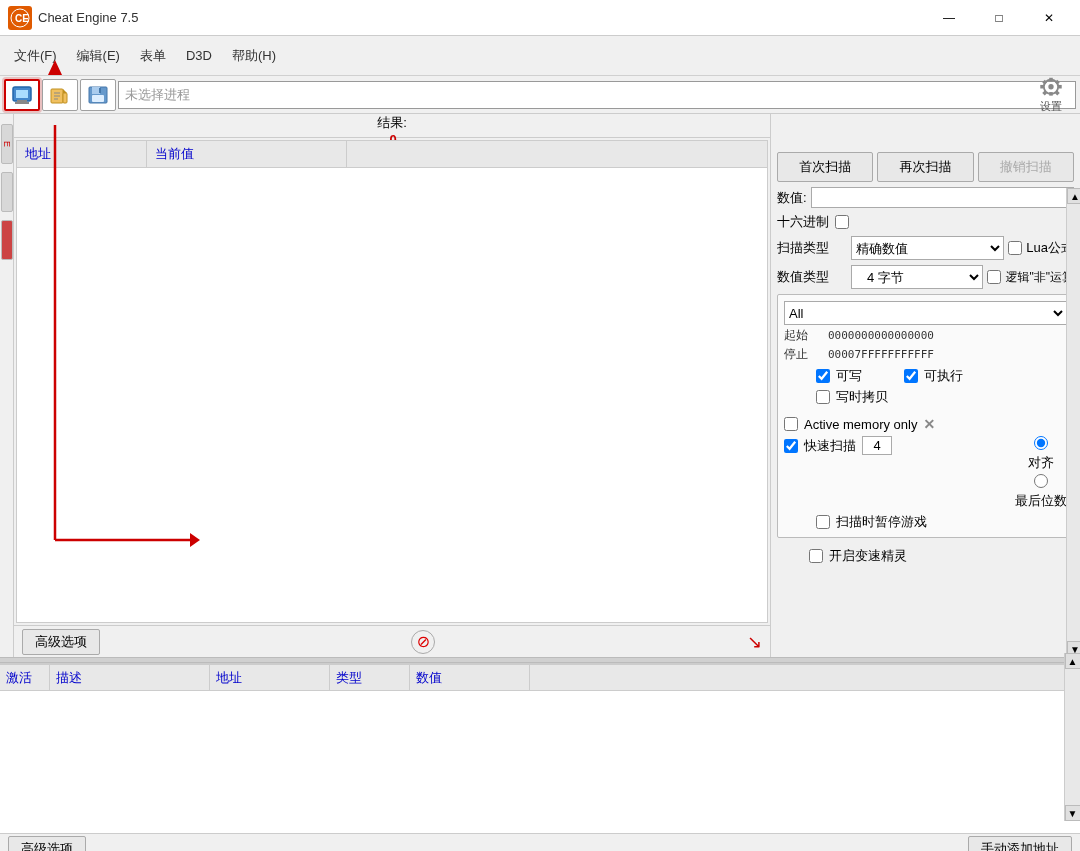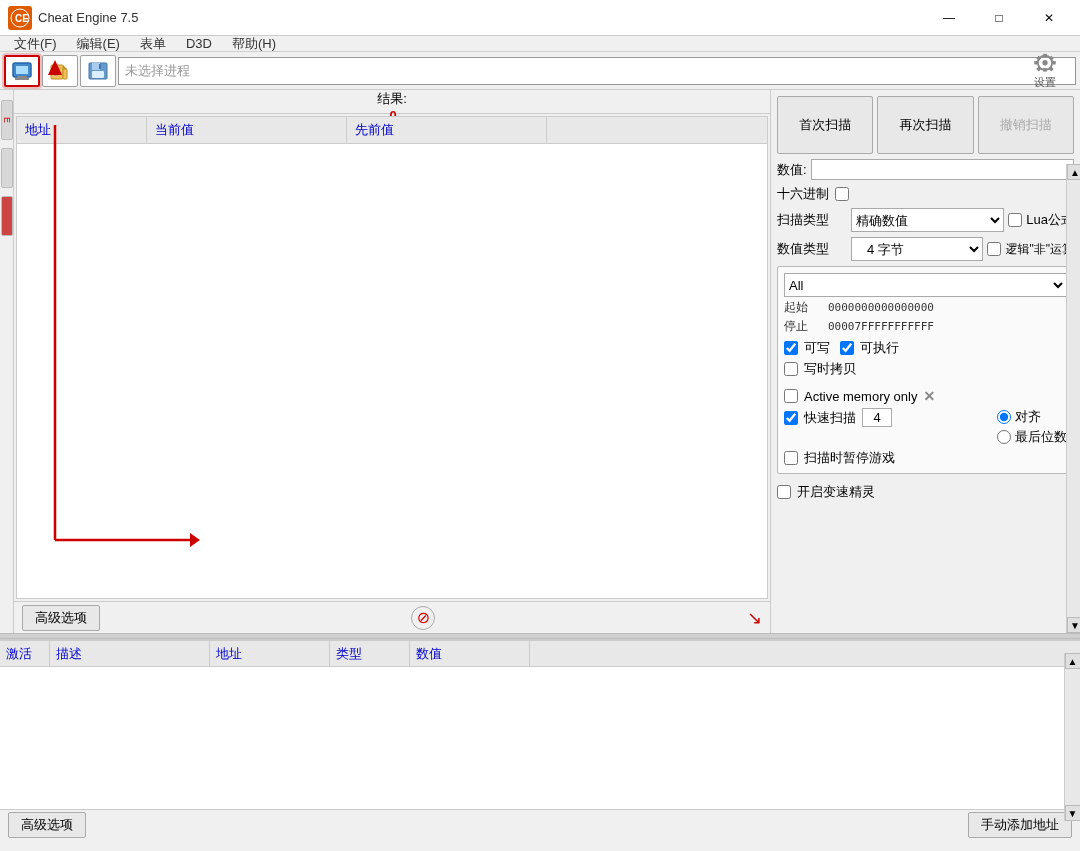--- a/index.html
+++ b/index.html
@@ -53,21 +53,21 @@
       cursor: pointer;
       font-size: 12px;
       display: flex;
       align-items: center;
       justify-content: center;
     }
 
     
     #menubar {
       background: #f0f0f0;
-      height: 16px;
+      height: 40px;
       display: flex;
       align-items: center;
       padding: 0 4px;
       border-bottom: 1px solid #d0d0d0;
     }
     .menu-item {
       padding: 3px 10px;
       cursor: pointer;
       font-size: 13px;
       color: #333;
@@ -216,27 +216,28 @@
       padding: 6px;
       gap: 5px;
       overflow-y: auto;
     }
     .scan-buttons {
       display: flex;
       gap: 4px;
     }
     .scan-btn {
       flex: 1;
-      padding: 19px 4px;
+      padding: 5px 4px;
       border: 1px solid #aaa;
       background: #e8e8e8;
       cursor: pointer;
       font-size: 13px;
       border-radius: 2px;
       text-align: center;
+      margin-top: 32px;
     }
     .scan-btn.disabled {
       color: #aaa;
       cursor: default;
     }
 
     .label-row {
       display: flex;
       align-items: center;
       font-size: 13px;
@@ -255,20 +256,21 @@
       align-items: center;
       font-size: 13px;
       gap: 6px;
     }
 
     .checkbox-row {
       display: flex;
       align-items: center;
       gap: 6px;
       font-size: 13px;
+      margin-left: 32px;
     }
     input[type="checkbox"] {
       width: 14px;
       height: 14px;
       cursor: pointer;
     }
     input[type="radio"] {
       width: 14px;
       height: 14px;
       cursor: pointer;
@@ -331,20 +333,21 @@
       display: flex;
       flex-direction: column;
       gap: 2px;
       margin-left: 10px;
     }
     .radio-row {
       display: flex;
       align-items: center;
       gap: 4px;
       font-size: 13px;
+      flex-direction: column;
     }
     .active-memory-row {
       display: flex;
       align-items: center;
       gap: 6px;
       font-size: 13px;
     }
     .x-close {
       color: #888;
       cursor: pointer;
@@ -508,21 +511,21 @@
         <rect x="5" y="2" width="8" height="7" fill="#aaccee"></rect>
         <rect x="5" y="10" width="12" height="7" rx="1" fill="#ddeeff"></rect>
         <rect x="12" y="3" width="2" height="5" fill="#4477aa"></rect>
       </svg>
     </div>
 
     <div id="process-bar">
       <span style="color:#999; font-size:13px;">未选择进程</span>
     </div>
 
-    <div style="position:absolute; right:6px; top:0; width:58px; height:38px; display:flex; flex-direction:column; align-items:center; justify-content:center; cursor:pointer;">
+    <div style="position:absolute; right:0; top:0; width:58px; height:38px; display:flex; flex-direction:column; align-items:center; justify-content:center; cursor:pointer;">
       <svg width="30" height="28" viewBox="0 0 30 28">
         <circle cx="15" cy="12" r="8" fill="none" stroke="#888" stroke-width="2"></circle>
         <circle cx="15" cy="12" r="3" fill="#888"></circle>
         <rect x="13" y="2" width="4" height="4" fill="#888"></rect>
         <rect x="13" y="18" width="4" height="4" fill="#888"></rect>
         <rect x="3" y="10" width="4" height="4" fill="#888"></rect>
         <rect x="23" y="10" width="4" height="4" fill="#888"></rect>
         <rect x="6" y="5" width="4" height="4" transform="rotate(45 8 7)" fill="#888"></rect>
         <rect x="20" y="5" width="4" height="4" transform="rotate(45 22 7)" fill="#888"></rect>
         <rect x="6" y="17" width="4" height="4" transform="rotate(45 8 19)" fill="#888"></rect>
@@ -546,21 +549,20 @@
 
         <div id="results-header">
           <span>结果:</span>
           <span style="margin-left:2px; color:#cc0000; font-weight:bold;">0</span>
         </div>
 
         <div id="address-list" style="flex:1; margin:2px; border:1px solid #ccc; background:#fff; overflow:auto;">
           <div class="list-header">
             <div class="list-header-cell">地址</div>
             <div class="list-header-cell">当前值</div>
-            <div class="list-header-cell">先前值</div>
           </div>
         </div>
 
         <div id="center-bottom">
           <button class="center-bottom-btn" style="font-size:13px;">高级选项</button>
           <div style="flex:1; display:flex; justify-content:center; align-items:center;">
             <div class="clear-icon">⊘</div>
           </div>
           <div style="display:flex; align-items:flex-end; margin-left:auto;">
             <span style="color:#cc0000; font-size:18px; cursor:pointer;">↘</span>

